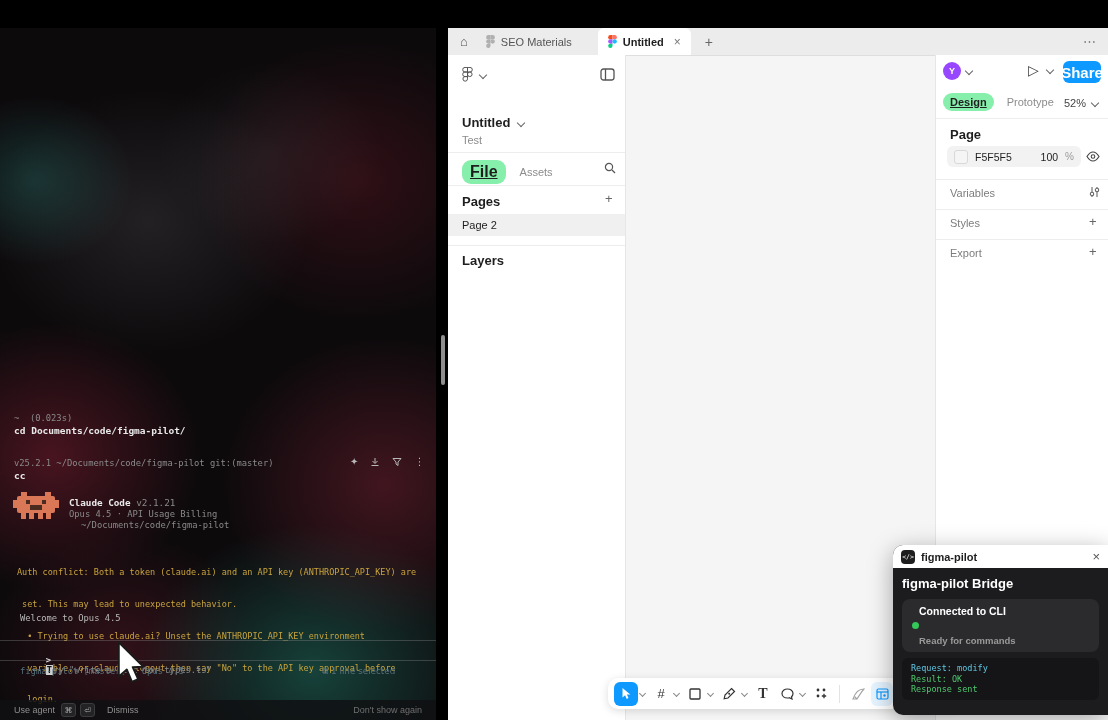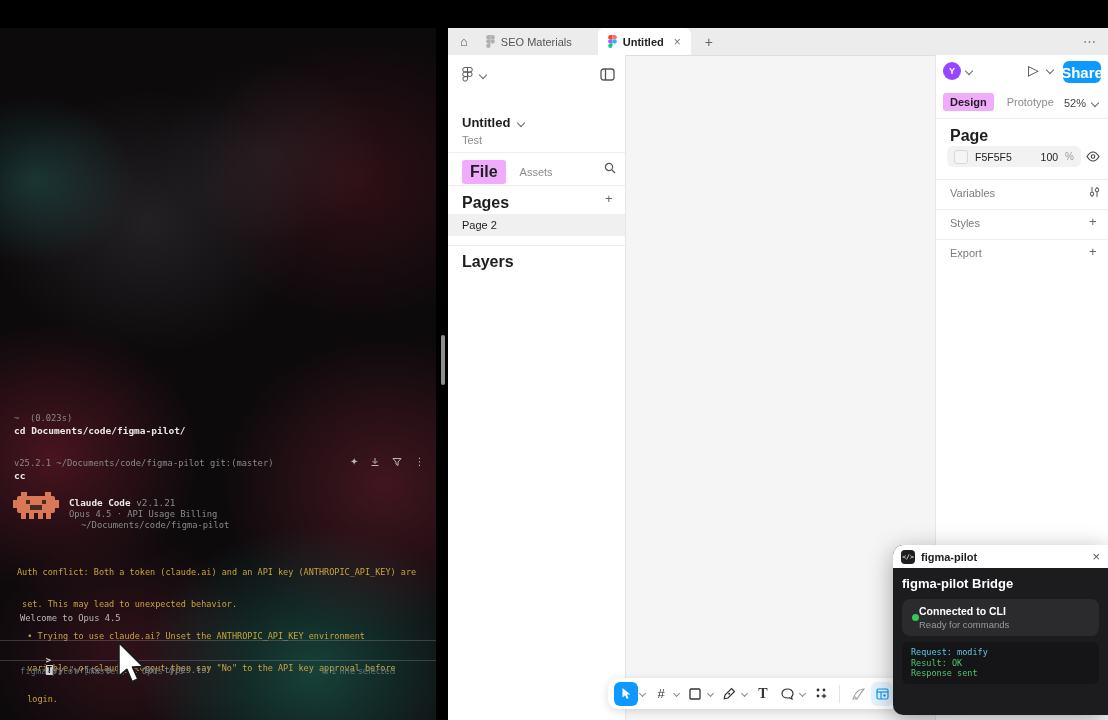--- a/index.html
+++ b/index.html
@@ -32,23 +32,23 @@
   .t-icons{display:flex;gap:12px;align-items:center;color:#b8b8b8;font-size:10px;}
   
   .figma{left:448px;top:28px;width:660px;height:692px;background:#f5f5f5;}
   .tabbar{left:0;top:0;width:660px;height:27px;background:#ececec;border-bottom:1px solid #dedede;display:flex;align-items:center;}
   .tab{display:flex;align-items:center;gap:6px;height:27px;padding:0 10px;font-size:11px;color:#555;}
   .tab.active{background:#fff;color:#1e1e1e;font-weight:bold;border-radius:6px 6px 0 0;}
   .panel{background:#fff;}
   .lpanel{left:0;top:27px;width:177px;height:665px;border-right:1px solid #e6e6e6;}
   .rpanel{left:487px;top:27px;width:173px;height:665px;border-left:1px solid #e6e6e6;}
   .p-div{border-top:1px solid #ededed;height:0;}
-  .p-label{font-size:16px;color:#1e1e1e;font-weight:bold;}
+  .p-label{font-size:13px;color:#1e1e1e;font-weight:bold;}
   .p-gray{font-size:11px;color:#8c8c8c;}
-  .pill{background:#f0abfc;border-radius:3px;}
+  .pill{background:#86efac;border-radius:9px;text-decoration:underline;}
   .chev{width:5px;height:5px;border-right:1.4px solid #666;border-bottom:1.4px solid #666;transform:rotate(45deg);display:inline-block;}
   .plusbtn{font-size:13px;color:#666;}
   .sharebtn{background:#0d99ff;color:#fff;font-size:15px;font-weight:bold;border-radius:6px;display:flex;align-items:center;justify-content:center;width:38px;height:22px;}
   .avatar{width:18px;height:18px;border-radius:50%;background:#9747ff;color:#fff;font-size:9px;font-weight:bold;display:flex;align-items:center;justify-content:center;}
   .colorrow{background:#f2f2f2;border-radius:6px;display:flex;align-items:center;height:21px;padding:0 7px;gap:7px;}
   .swatch{width:12px;height:12px;border-radius:3px;background:#f5f5f5;border:1px solid #d8d8d8;}
   
   .toolbar{left:160px;top:650px;width:342px;height:31px;background:#fff;border-radius:10px;box-shadow:0 2px 8px rgba(0,0,0,.14);display:flex;align-items:center;padding:0 6px;gap:2px;}
   .tool{display:flex;align-items:center;justify-content:center;width:22px;height:24px;color:#333;}
   .tool.blue{background:#0d99ff;border-radius:6px;width:24px;height:24px;color:#fff;}
@@ -133,20 +133,27 @@
 
     <div class="abs t-hr" style="left:0;top:640px;"></div>
     <div class="abs mono" style="left:14px;top:645px;">
       <span class="t-white">&gt;</span>
       <span class="blockcursor">T</span><span class="t-dim">ry "write a test for types.ts"</span>
     </div>
     <div class="abs t-hr" style="left:0;top:660px;"></div>
     <div class="abs mono t-status" style="left:20px;top:666px;">figma-pilot [master] · Opus 4.5</div>
     <div class="abs mono t-status" style="left:322px;top:666px;font-family:'DejaVu Sans','DejaVu Sans Mono',sans-serif;">⧉ 1 line selected</div>
 
+    <div class="abs t-footer">
+      <span style="margin-left:14px;">Use agent</span>
+      <span class="keycap" style="margin-left:6px;">⌘</span>
+      <span class="keycap">⏎</span>
+      <span style="margin-left:10px;">Dismiss</span>
+      <span style="margin-left:auto;margin-right:14px;color:#6f6f6f;">Don't show again</span>
+    </div>
   </div>
 
   <div class="abs figma">
 
     <div class="abs tabbar">
       <span style="margin:0 8px 0 12px;color:#555;font-size:13px;">⌂</span>
       <div class="tab">
         <span>
             <svg width="9" height="13" viewBox="0 0 24 36">
               <g fill="#b0b0b0">
@@ -348,21 +355,21 @@
         <span class="plg-ico">&lt;/&gt;</span>
         <span style="font-size:11px;font-weight:bold;color:#1e1e1e;">figma-pilot</span>
         <span style="margin-left:auto;color:#555;font-size:13px;">×</span>
       </div>
       <div class="plg-body">
         <div style="font-size:13px;font-weight:bold;">figma-pilot Bridge</div>
         <div class="plg-card">
           <span class="dot"></span>
           <span>
             <div style="font-size:10.5px;font-weight:bold;">Connected to CLI</div>
-            <div style="font-size:9.5px;color:#9a9a9a;margin-top:2px;">Ready for commands</div>
+            <div style="font-size:9.5px;color:#9a9a9a;margin-top:18px;font-weight:bold;">Ready for commands</div>
           </span>
         </div>
         <div class="plg-log">
           <div class="logc">Request: modify</div>
           <div class="logg">Result: OK</div>
           <div class="logg">Response sent</div>
         </div>
       </div>
     </div>
   </div>

